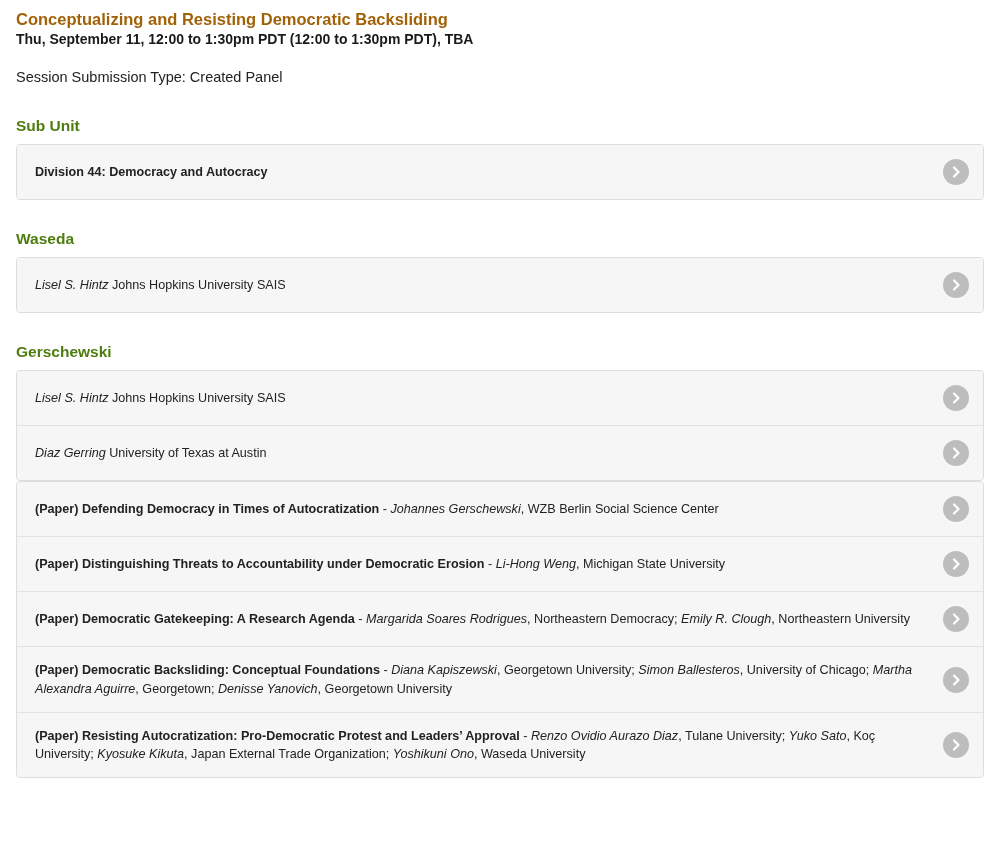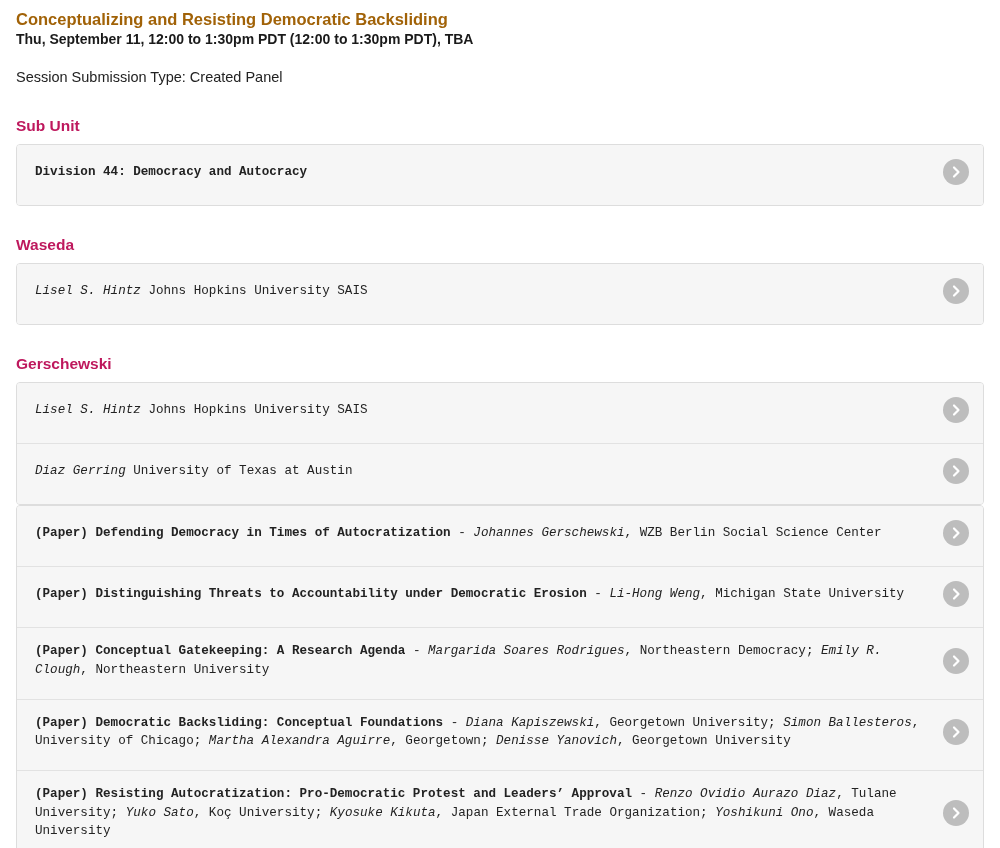--- a/index.html
+++ b/index.html
@@ -40,37 +40,36 @@
   .submission-line .label {
     font-weight: normal;
   }
   .submission-line .value {
     font-weight: normal;
   }
   h2.section-heading {
     font-size: 15.5px;
     font-weight: bold;
     margin: 30px 0 9px 0;
-    color: #be185d;
+    color: #4d7c0f;
   }
   .list-group {
     border: 1px solid #dddddd;
     border-radius: 4px;
     overflow: hidden;
     background: #f6f6f6;
   }
   .list-row {
     display: flex;
     align-items: center;
     justify-content: flex-start;
-    padding: 14px 14px 20px 18px;
+    padding: 14px 14px 14px 18px;
     border-bottom: 1px solid #e2e2e2;
     background: #f6f6f6;
     min-height: 54px;
-    font-family: Liberation Mono, monospace;
   }
   .list-row:last-child {
     border-bottom: none;
   }
   .row-text {
     font-size: 12.6px;
     line-height: 1.45;
     color: #222222;
     padding-right: 22px;
     flex: 1;
@@ -174,21 +173,21 @@
     <div class="list-row">
       <div class="row-text bold-lead"><span>(Paper) Distinguishing Threats to Accountability under Democratic Erosion</span><span class="plain"> - </span><span class="ital-b">Li-Hong Weng</span><span class="plain">, Michigan State University</span></div>
       <span class="chev">
         <svg width="14" height="14" viewBox="0 0 14 14" aria-hidden="true">
             <path d="M5 2.5 L9.5 7 L5 11.5" fill="none" stroke="#ffffff" stroke-width="2.2" stroke-linecap="round" stroke-linejoin="round"></path>
           </svg>
       </span>
     </div>
 
     <div class="list-row">
-      <div class="row-text bold-lead"><span>(Paper) Conceptual Gatekeeping: A Research Agenda</span><span class="plain"> - </span><span class="ital-b">Margarida Soares Rodrigues</span><span class="plain">, Northeastern Democracy; </span><span class="ital-b">Emily R. Clough</span><span class="plain">, Northeastern University</span></div>
+      <div class="row-text bold-lead"><span>(Paper) Democratic Gatekeeping: A Research Agenda</span><span class="plain"> - </span><span class="ital-b">Margarida Soares Rodrigues</span><span class="plain">, Northeastern Democracy; </span><span class="ital-b">Emily R. Clough</span><span class="plain">, Northeastern University</span></div>
       <span class="chev">
         <svg width="14" height="14" viewBox="0 0 14 14" aria-hidden="true">
             <path d="M5 2.5 L9.5 7 L5 11.5" fill="none" stroke="#ffffff" stroke-width="2.2" stroke-linecap="round" stroke-linejoin="round"></path>
           </svg>
       </span>
     </div>
 
     <div class="list-row">
       <div class="row-text bold-lead"><span>(Paper) Democratic Backsliding: Conceptual Foundations</span><span class="plain"> - </span><span class="ital-b">Diana Kapiszewski</span><span class="plain">, Georgetown University; </span><span class="ital-b">Simon Ballesteros</span><span class="plain">, University of Chicago; </span><span class="ital-b">Martha Alexandra Aguirre</span><span class="plain">, Georgetown; </span><span class="ital-b">Denisse Yanovich</span><span class="plain">, Georgetown University</span></div>
       <span class="chev">

